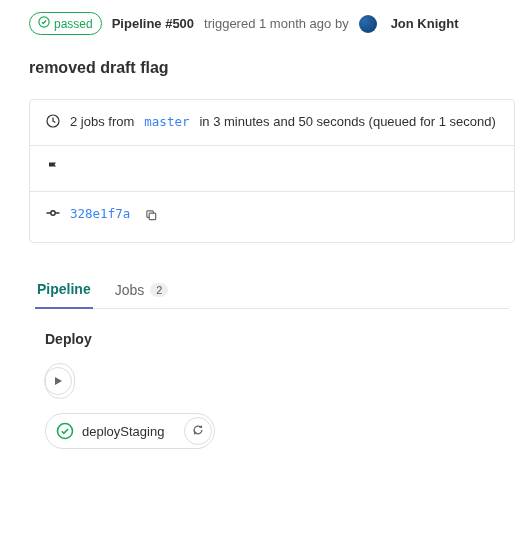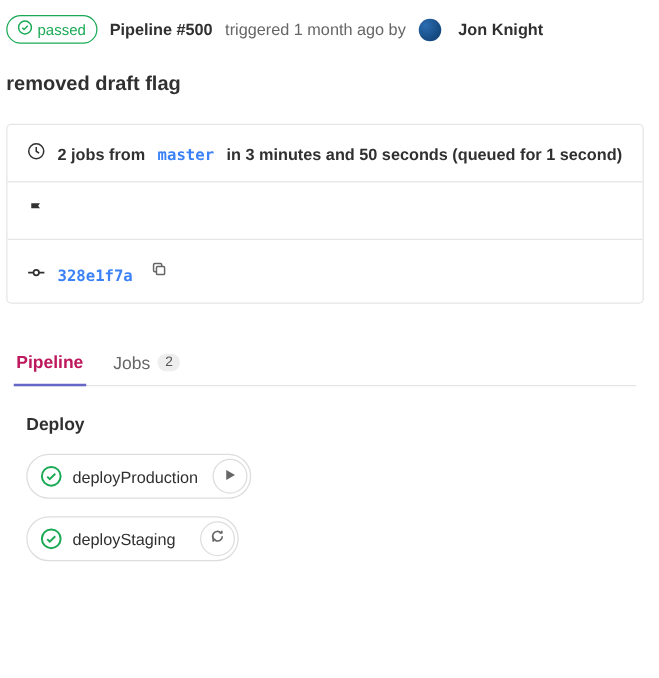--- a/index.html
+++ b/index.html
@@ -1,34 +1,34 @@
 <!DOCTYPE html>
 <html><head>
 <meta charset="utf-8">
 <style>
   * { box-sizing: border-box; margin: 0; padding: 0; }
   body { font-family: -apple-system, BlinkMacSystemFont, "Segoe UI", Helvetica, Arial, sans-serif; color: #303030; background: #fff; width: 527px; }
-  .page { padding: 12px 12px 20px 5px; }
+  .page { padding: 12px 12px 20px 29px; }
   .header-row { display: flex; align-items: center; gap: 10px; font-size: 13px; margin-bottom: 24px; }
   .badge-passed { display: inline-flex; align-items: center; gap: 4px; border: 1px solid #1aaa55; color: #1aaa55; border-radius: 12px; padding: 3px 8px; font-size: 12px; }
   .badge-passed svg { width: 12px; height: 12px; }
   .pipeline-title { font-weight: 600; }
   .muted { color: #666; text-align: center; }
   .avatar { width: 18px; height: 18px; border-radius: 50%; background: radial-gradient(circle at 30% 30%, #2b6cb0, #0b3a6b); display: inline-block; }
   .username { font-weight: 700; margin-left: 4px; }
   h1.commit-msg { font-size: 16px; font-weight: 700; margin: 8px 0 22px 0; }
   .info-box { border: 1px solid #e5e5e5; border-radius: 4px; margin-bottom: 28px; }
-  .info-row { padding: 14px 16px; border-bottom: 1px solid #e5e5e5; display: flex; align-items: flex-end; gap: 10px; font-size: 13px; font-weight: bold; }
+  .info-row { padding: 14px 16px; border-bottom: 1px solid #e5e5e5; display: flex; align-items: flex-start; gap: 10px; font-size: 13px; }
   .info-row:last-child { border-bottom: none; }
   .branch-link, .commit-sha { color: #3b82f6; font-family: Menlo, Consolas, monospace; font-size: 12.5px; }
   .copy-btn { width: 22px; height: 22px; border: none; background: transparent; color: #666; display: inline-flex; align-items: center; justify-content: center; cursor: pointer; border-radius: 3px; }
   .icon-sm svg { width: 14px; height: 14px; color: #303030; }
   .tabs { display: flex; gap: 20px; border-bottom: 1px solid #e5e5e5; margin: 0 6px; }
   .tab { padding: 10px 2px; font-size: 14px; display: flex; align-items: center; gap: 6px; cursor: pointer; color: #666; }
-  .tab.active { font-weight: 600; color: #be185d; border-bottom: 2px solid #6666c4; margin-bottom: -1px; }
+  .tab.active { font-weight: 600; color: #0f766e; border-bottom: 2px solid #6666c4; margin-bottom: -1px; }
   .count-badge { background: #eee; color: #555; border-radius: 8px; padding: 1px 6px; font-size: 11px; }
   .stage-area { padding: 22px 16px 10px; }
   .stage-name { font-weight: 600; font-size: 14px; margin-bottom: 16px; }
   .job-pill { display: inline-flex; align-items: center; border: 1px solid #ddd; border-radius: 20px; padding: 0; margin-bottom: 14px; background: #fff; height: 36px; }
   .job-main { display: flex; align-items: center; gap: 8px; padding: 0 14px 0 10px; min-width: 140px; height: 100%; cursor: pointer; }
   .job-name { font-size: 13px; }
   .job-action { width: 32px; height: 32px; border-left: none; display: flex; align-items: center; justify-content: center; margin-left: -4px; }
   .action-circle { width: 28px; height: 28px; border:1px solid #ddd; border-radius: 50%; display:flex; align-items:center; justify-content:center; cursor:pointer; color:#666; }
   .status-icon { width: 18px; height: 18px; color: #1aaa55; }
 </style>
@@ -101,29 +101,20 @@
       <span>Jobs</span>
       <span class="count-badge">2</span>
     </div>
   </div>
 
   <div class="stage-area">
     <div class="stage-name">Deploy</div>
 
     <div>
       <div class="job-pill">
-        <div class="job-main">
-          <span class="status-icon">
-            <svg viewBox="0 0 18 18" fill="none" stroke="currentColor" stroke-width="1.6">
-                <circle cx="9" cy="9" r="7.5"></circle>
-                <path d="M5.8 9.3l2 2L12.2 7"></path>
-              </svg>
-          </span>
-          <span class="job-name">deployProduction</span>
-        </div>
         <div class="job-action">
           <div class="action-circle">
             <span>
               <svg width="10" height="10" viewBox="0 0 10 10">
                   <path d="M2 1l7 4-7 4z" fill="#666"></path>
                 </svg>
             </span>
           </div>
         </div>
       </div>

